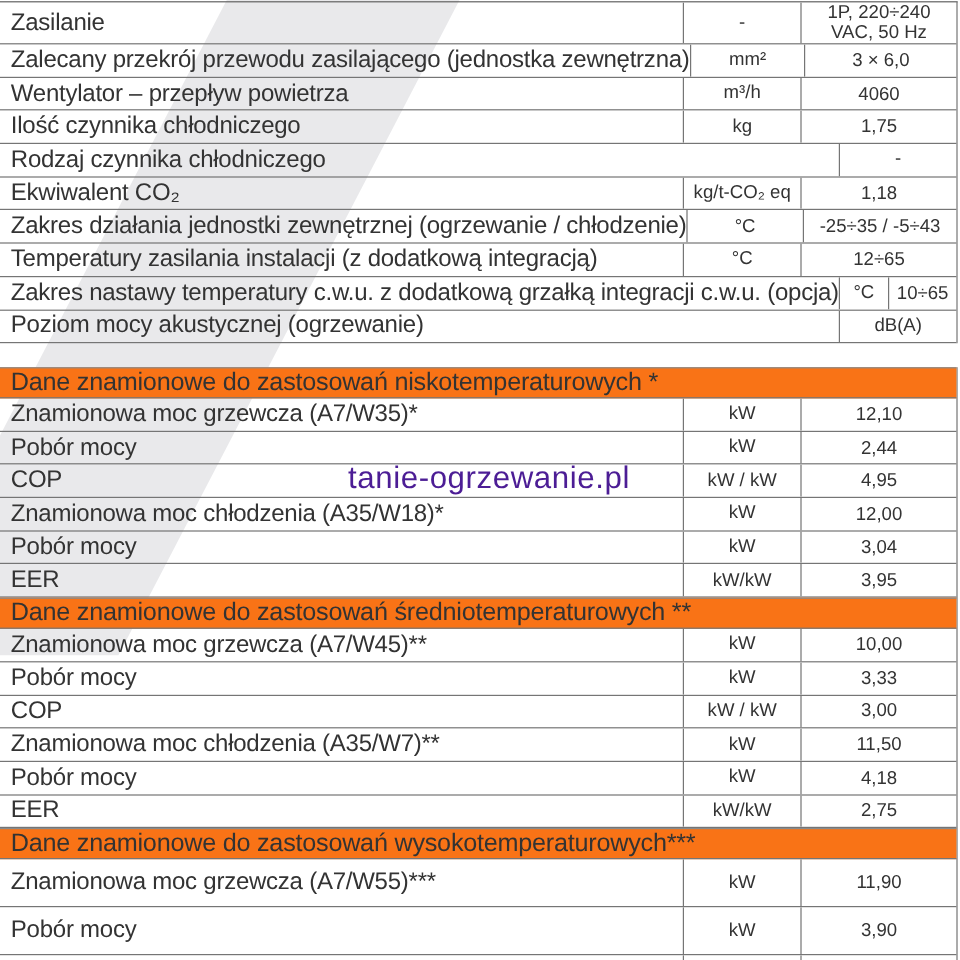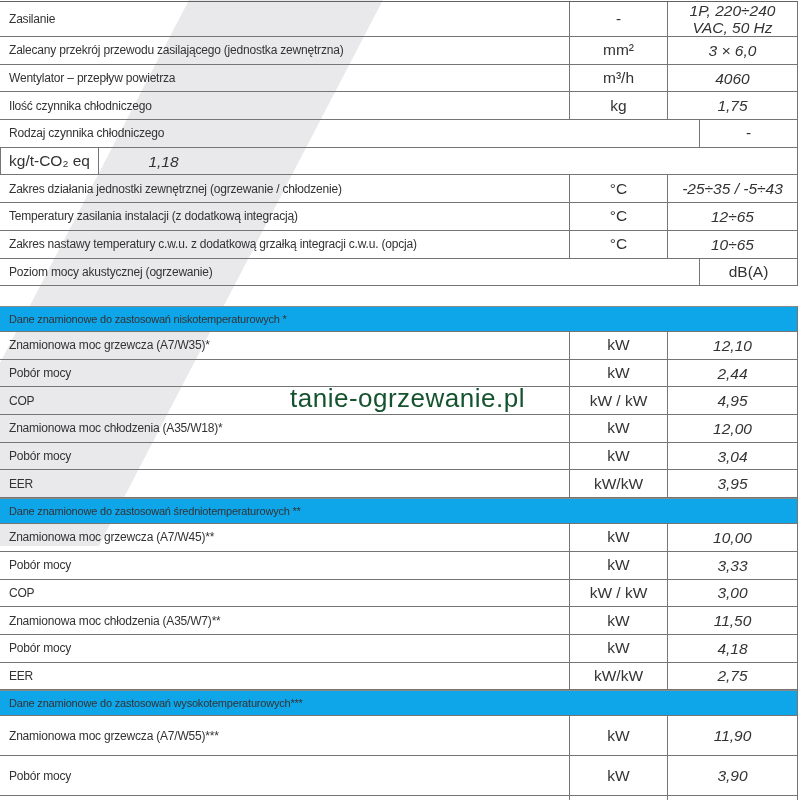--- a/index.html
+++ b/index.html
@@ -33,59 +33,58 @@
     border-bottom:1px solid #757575;
     overflow:hidden;
     background:transparent;
   }
   #table1 .row:first-child { height:35px; }
   .sec:last-child .row { height:40px; }
   .c-label {
     flex:1;
     display:flex; align-items:center;
     padding-left:9px;
-    font-size:12px;
+    font-size:20px;
     letter-spacing:-0.2px;
     white-space:nowrap;
   }
   .c-unit {
     width:98px;
     border-left:1px solid #757575;
     display:flex; align-items:center; justify-content:center;
     font-size:15.5px;
     white-space:nowrap;
   }
   .c-value {
     width:130px;
     border-left:1px solid #757575;
     display:flex; align-items:center; justify-content:center;
     text-align:center;
     font-size:15.5px;
     line-height:1.1;
     padding:0 3px;
-    font-style:italic;
   }
   .hdr {
     display:flex; align-items:center;
     height:26px;
     padding-left:9px;
-    background:#0ea5e9;
+    background:#f97316;
     border-top:1px solid #8a8a8a;
     border-bottom:1px solid #757575;
-    font-size:11px;
+    font-size:21px;
     letter-spacing:-0.2px;
     white-space:nowrap;
   }
   .watermark {
     position:absolute;
     left:290px; top:383px;
     z-index:3;
     font-size:26px;
     letter-spacing:0.5px;
-    color:#14532d;
+    color:#4c1d95;
     text-shadow:0 0 1px #ffffff;
     pointer-events:none;
   }
 </style>
 </head>
 <body>
 
 <div class="page">
   <div class="band"></div>
   <div class="watermark">tanie-ogrzewanie.pl</div>
@@ -108,20 +107,21 @@
       <div class="row">
         <div class="c-label">Ilość czynnika chłodniczego</div>
         <div class="c-unit">kg</div>
         <div class="c-value">1,75</div>
       </div>
       <div class="row">
         <div class="c-label">Rodzaj czynnika chłodniczego</div>
         <div class="c-unit">-</div>
       </div>
       <div class="row">
+        <div class="c-label">Ekwiwalent CO₂</div>
         <div class="c-unit">kg/t-CO₂ eq</div>
         <div class="c-value">1,18</div>
       </div>
       <div class="row">
         <div class="c-label">Zakres działania jednostki zewnętrznej (ogrzewanie / chłodzenie)</div>
         <div class="c-unit">°C</div>
         <div class="c-value">-25÷35 / -5÷43</div>
       </div>
       <div class="row">
         <div class="c-label">Temperatury zasilania instalacji (z dodatkową integracją)</div>

